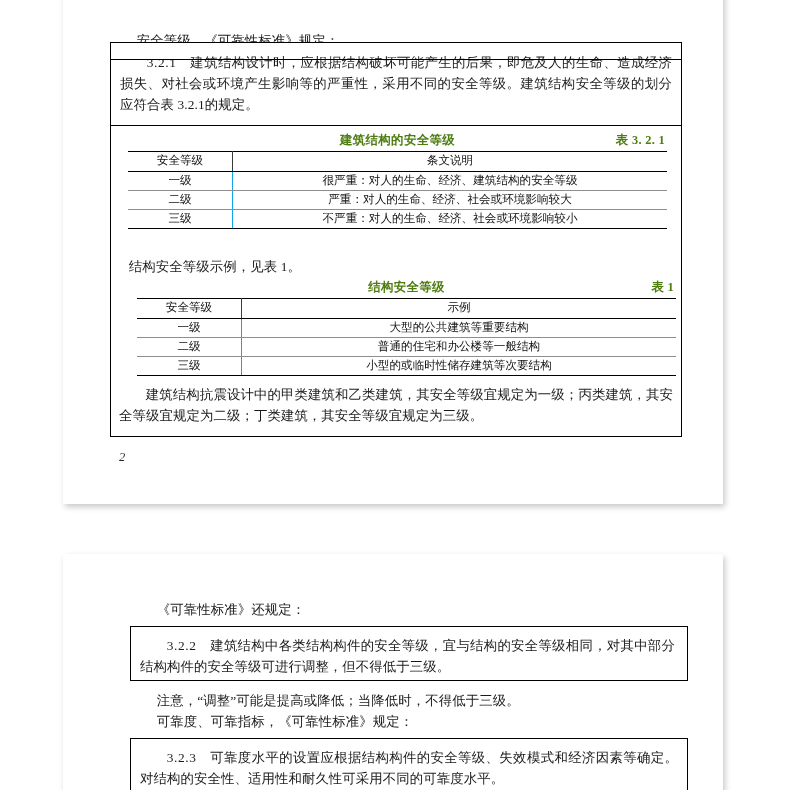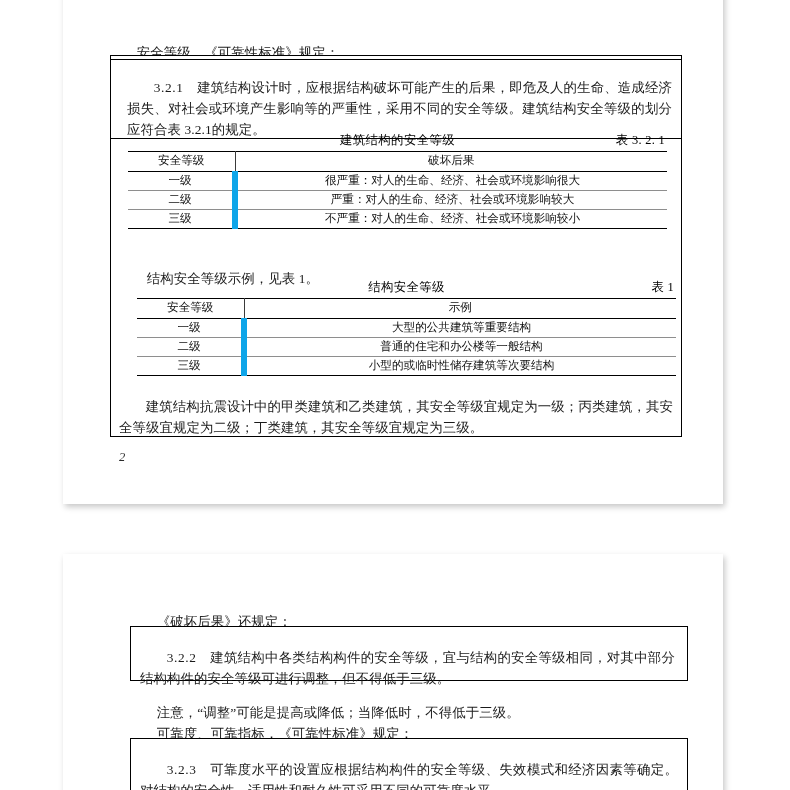--- a/index.html
+++ b/index.html
@@ -46,39 +46,39 @@
   
   .para {
     font-size: 13.4px;
     line-height: 21px;
     letter-spacing: 0.1px;
     text-align: justify;
     text-justify: inter-ideograph;
     margin: 0;
     color: #1a1a1a;
   }
-  .indent { text-indent: 2em; margin-top: 12px; }
+  .indent { text-indent: 2em; }
 
   
   .clause-box {
     position: absolute;
     border: 1.3px solid #000000;
     background: #ffffff;
     box-sizing: border-box;
   }
   .clause-box .para { padding: 0; }
 
   
   .tbl-wrap { position: absolute; }
   .tbl-caption {
     position: relative;
     height: 19px;
     font-size: 12.4px;
-    font-weight: normal;
-    color: #000000;
+    font-weight: bold;
+    color: #4d7c0f;
   }
   .tbl-title {
     position: absolute;
     left: 50%;
     transform: translateX(-50%);
     white-space: nowrap;
     letter-spacing: 0.4px;
   }
   .tbl-number {
     position: absolute;
@@ -105,21 +105,21 @@
     padding: 2px 2px 3px 2px;
   }
   table.doc-table tbody td {
     border-bottom: 1px solid #8e8e8e;
   }
   table.doc-table tbody tr:last-child td {
     border-bottom: 1.6px solid #000;
   }
   table.doc-table .c-grade {
     width: 100px;
-    border-right: 6px solid #0ea5e9;
+    border-right: 1px solid #0ea5e9;
   }
   table.doc-table thead .c-grade { border-right: 1px solid #3a3a3a; }
 
   
   .folio {
     position: absolute;
     font-family: "Liberation Serif", serif;
     font-style: italic;
     font-size: 12.5px;
     color: #2a2a2a;
@@ -128,54 +128,54 @@
 </head>
 <body>
 
 <div class="scroll-area">
 
   <div class="page page-1">
     <div class="page-inner">
 
       <div class="para indent" style="position:absolute; left:47px; top:66px; width:572px;">安全等级，《可靠性标准》规定：</div>
 
-      <div class="clause-box" style="left:47px; top:91px; width:572px; height:84px; padding:9px 9px 8px 16px;">
+      <div class="clause-box" style="left:47px; top:78px; width:572px; height:84px; padding:9px 9px 8px 9px;">
         <div class="para indent"><span style="font-family: &quot;Liberation Serif&quot;, serif; letter-spacing: 0.6px;">3.2.1</span><span> </span>建筑结构设计时，应根据结构破坏可能产生的后果，即危及人的生命、造成经济损失、对社会或环境产生影响等的严重性，采用不同的安全等级。建筑结构安全等级的划分应符合表 3.2.1的规定。</div>
       </div>
 
       <div class="tbl-wrap" style="left:65px; top:168px; width:539px;">
         <div class="tbl-caption">
           <span class="tbl-title">建筑结构的安全等级</span>
           <span class="tbl-number">表 3. 2. 1</span>
         </div>
         <table class="doc-table">
           <thead>
             <tr>
               <th class="c-grade">安全等级</th>
-              <th>破坏后果</th>
+              <th>条文说明</th>
             </tr>
           </thead>
           <tbody>
             <tr>
               <td class="c-grade">一级</td>
-              <td>很严重：对人的生命、经济、社会或环境影响很大</td>
+              <td>很严重：对人的生命、经济、建筑结构的安全等级</td>
             </tr>
             <tr>
               <td class="c-grade">二级</td>
               <td>严重：对人的生命、经济、社会或环境影响较大</td>
             </tr>
             <tr>
               <td class="c-grade">三级</td>
               <td>不严重：对人的生命、经济、社会或环境影响较小</td>
             </tr>
           </tbody>
         </table>
       </div>
 
-      <div class="para indent" style="position:absolute; left:57px; top:292px; width:476px;">结构安全等级示例，见表 1。</div>
+      <div class="para indent" style="position:absolute; left:39px; top:292px; width:476px;">结构安全等级示例，见表 1。</div>
 
       <div class="tbl-wrap" style="left:74px; top:315px; width:539px;">
         <div class="tbl-caption">
           <span class="tbl-title">结构安全等级</span>
           <span class="tbl-number">表 1</span>
         </div>
         <table class="doc-table">
           <thead>
             <tr>
               <th class="c-grade">安全等级</th>
@@ -204,21 +204,21 @@
       <div class="clause-box" style="left:47px; top:95px; width:572px; height:378px; pointer-events:none; background:transparent;"></div>
 
       <div class="folio" style="left:56px; top:486px;">2</div>
 
     </div>
   </div>
 
   <div class="page page-2">
     <div class="page-inner">
 
-      <div class="para indent" style="position:absolute; left:67px; top:45px; width:552px;">《破坏后果》还规定：</div>
+      <div class="para indent" style="position:absolute; left:67px; top:45px; width:552px;">《可靠性标准》还规定：</div>
 
       <div class="clause-box" style="left:67px; top:72px; width:558px; height:55px; padding:8px 12px 7px 9px;">
         <div class="para indent"><span style="font-family: &quot;Liberation Serif&quot;, serif; letter-spacing: 0.6px;">3.2.2</span><span> </span>建筑结构中各类结构构件的安全等级，宜与结构的安全等级相同，对其中部分结构构件的安全等级可进行调整，但不得低于三级。</div>
       </div>
 
       <div class="para indent" style="position:absolute; left:67px; top:136px; width:552px;">注意，“调整”可能是提高或降低；当降低时，不得低于三级。</div>
 
       <div class="para indent" style="position:absolute; left:67px; top:157px; width:552px;">可靠度、可靠指标，《可靠性标准》规定：</div>
 
       <div class="clause-box" style="left:67px; top:184px; width:558px; height:116px; padding:8px 9px 7px 9px;">

